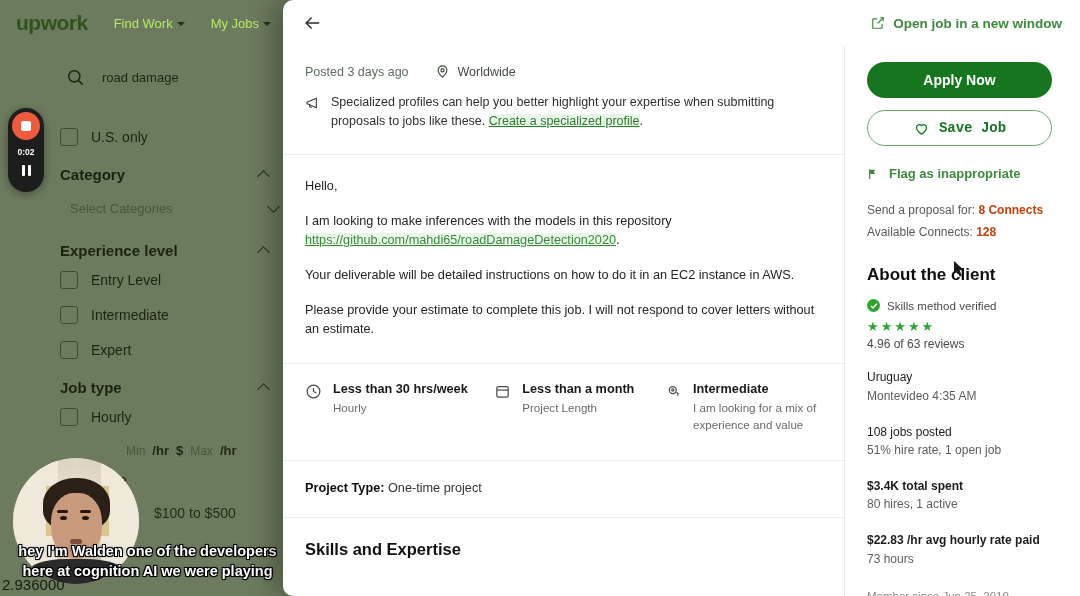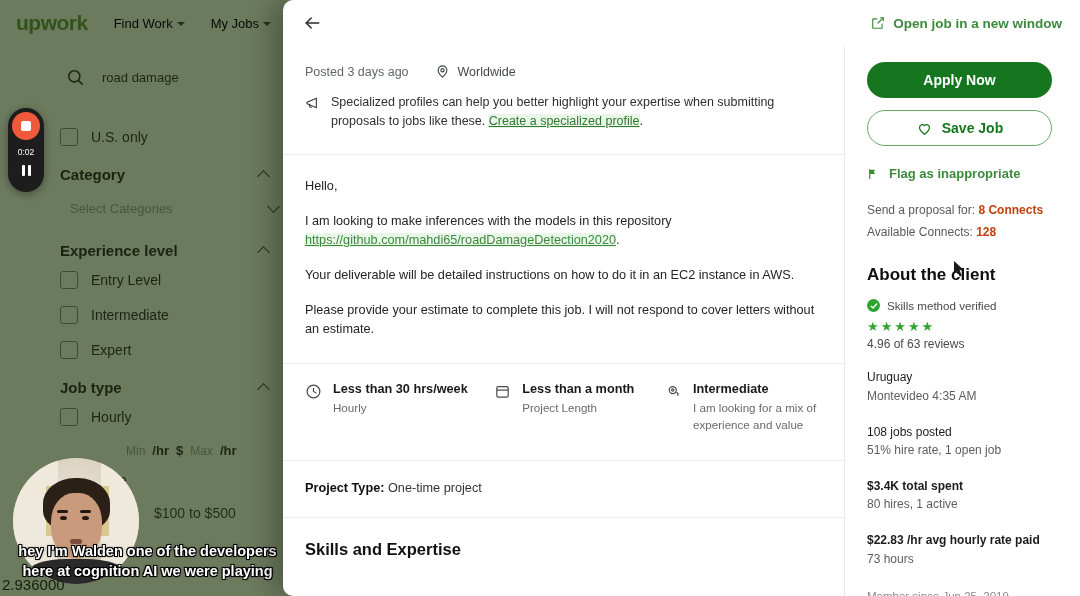--- a/index.html
+++ b/index.html
@@ -20,21 +20,21 @@
   .bg-inner { position: absolute; inset: 0; opacity: .92; }
 
   .bg-nav {
     position: absolute; top: 0; left: 0; right: 0; height: 46px;
     display: flex; align-items: center; gap: 26px; padding-left: 16px;
   }
   .logo {
     font-size: 21px; font-weight: 700; color: #2d5016; letter-spacing: -.5px;
   }
   .navlink {
-    font-size: 13px; color: #000000; display: flex; align-items: center; gap: 4px;
+    font-size: 13px; color: #bef264; display: flex; align-items: center; gap: 4px;
     white-space: nowrap;
   }
   .caret-d {
     display:inline-block; width:0;height:0;
     border-left:4px solid transparent;border-right:4px solid transparent;
     border-top:4px solid #1c2a14; margin-top:2px;
   }
 
   .bg-search {
     position: absolute; top: 68px; left: 66px;
@@ -75,21 +75,21 @@
     position: absolute; left: 8px; top: 108px; width: 36px; height: 84px;
     background: #1d1d1d; border-radius: 18px;
     display: flex; flex-direction: column; align-items: center; padding-top: 4px;
     box-shadow: 0 2px 8px rgba(0,0,0,.35);
   }
   .rec-stop {
     width: 28px; height: 28px; border-radius: 50%; background: #f05a3c;
     display:flex; align-items:center; justify-content:center;
   }
   .rec-stop i { width: 10px; height: 10px; background: #fff; border-radius: 2px; display:block; }
-  .rec-time { font-size: 8.5px; color: #fff; font-weight: 400; margin-top: 7px; text-align: right; }
+  .rec-time { font-size: 8.5px; color: #fff; font-weight: 700; margin-top: 7px; text-align: right; }
   .rec-pause { margin-top: 8px; display:flex; gap:3px; }
   .rec-pause span { width: 3px; height: 11px; background: #fff; border-radius: 1px; display:block; }
 
   
   .cam {
     position: absolute; left: 13px; top: 458px; width: 126px; height: 126px;
     border-radius: 50%; overflow: hidden;
     background: radial-gradient(circle at 50% 35%, #e9e2d4 0%, #d8cfbd 55%, #b9ad95 100%);
   }
   .cam .wall-l { position:absolute; left:0; top:0; width:36%; height:100%; background:#efe9dc; }
@@ -195,21 +195,21 @@
   .btn-apply {
     display: block; width: 185px; height: 36px; line-height: 36px;
     background: #16761f; color: #fff; border-radius: 18px; border: none;
     font-size: 14px; font-weight: 700; text-align: center; margin-top: 8px;
     font-family: inherit; cursor: pointer;
   }
   .btn-save {
     display: flex; align-items: center; justify-content: center; gap: 9px;
     width: 185px; height: 36px; background: #fff; color: #16761f;
     border: 1.5px solid #6aa86a; border-radius: 18px; margin-top: 12px;
-    font-size: 14px; font-weight: 700; font-family: Liberation Sans, sans-serif; cursor: pointer;
+    font-size: 14px; font-weight: 700; font-family: Liberation Mono, monospace; cursor: pointer;
   }
   .flagrow {
     display: flex; align-items: center; gap: 9px; margin-top: 20px;
     font-size: 13px; font-weight: 600; color: #3d8a3d;
   }
   .connects { margin-top: 18px; font-size: 12px; color: #5a5a5a; line-height: 1.85; }
   .connects b { color: #c2410c; font-weight: 700; }
   .about-h { margin-top: 22px; font-size: 17px; font-weight: 700; color: #0f0f0f; }
   .verif { display:flex; align-items:center; gap:7px; margin-top: 14px; font-size:11.6px; color:#4a4a4a; }
   .check {

